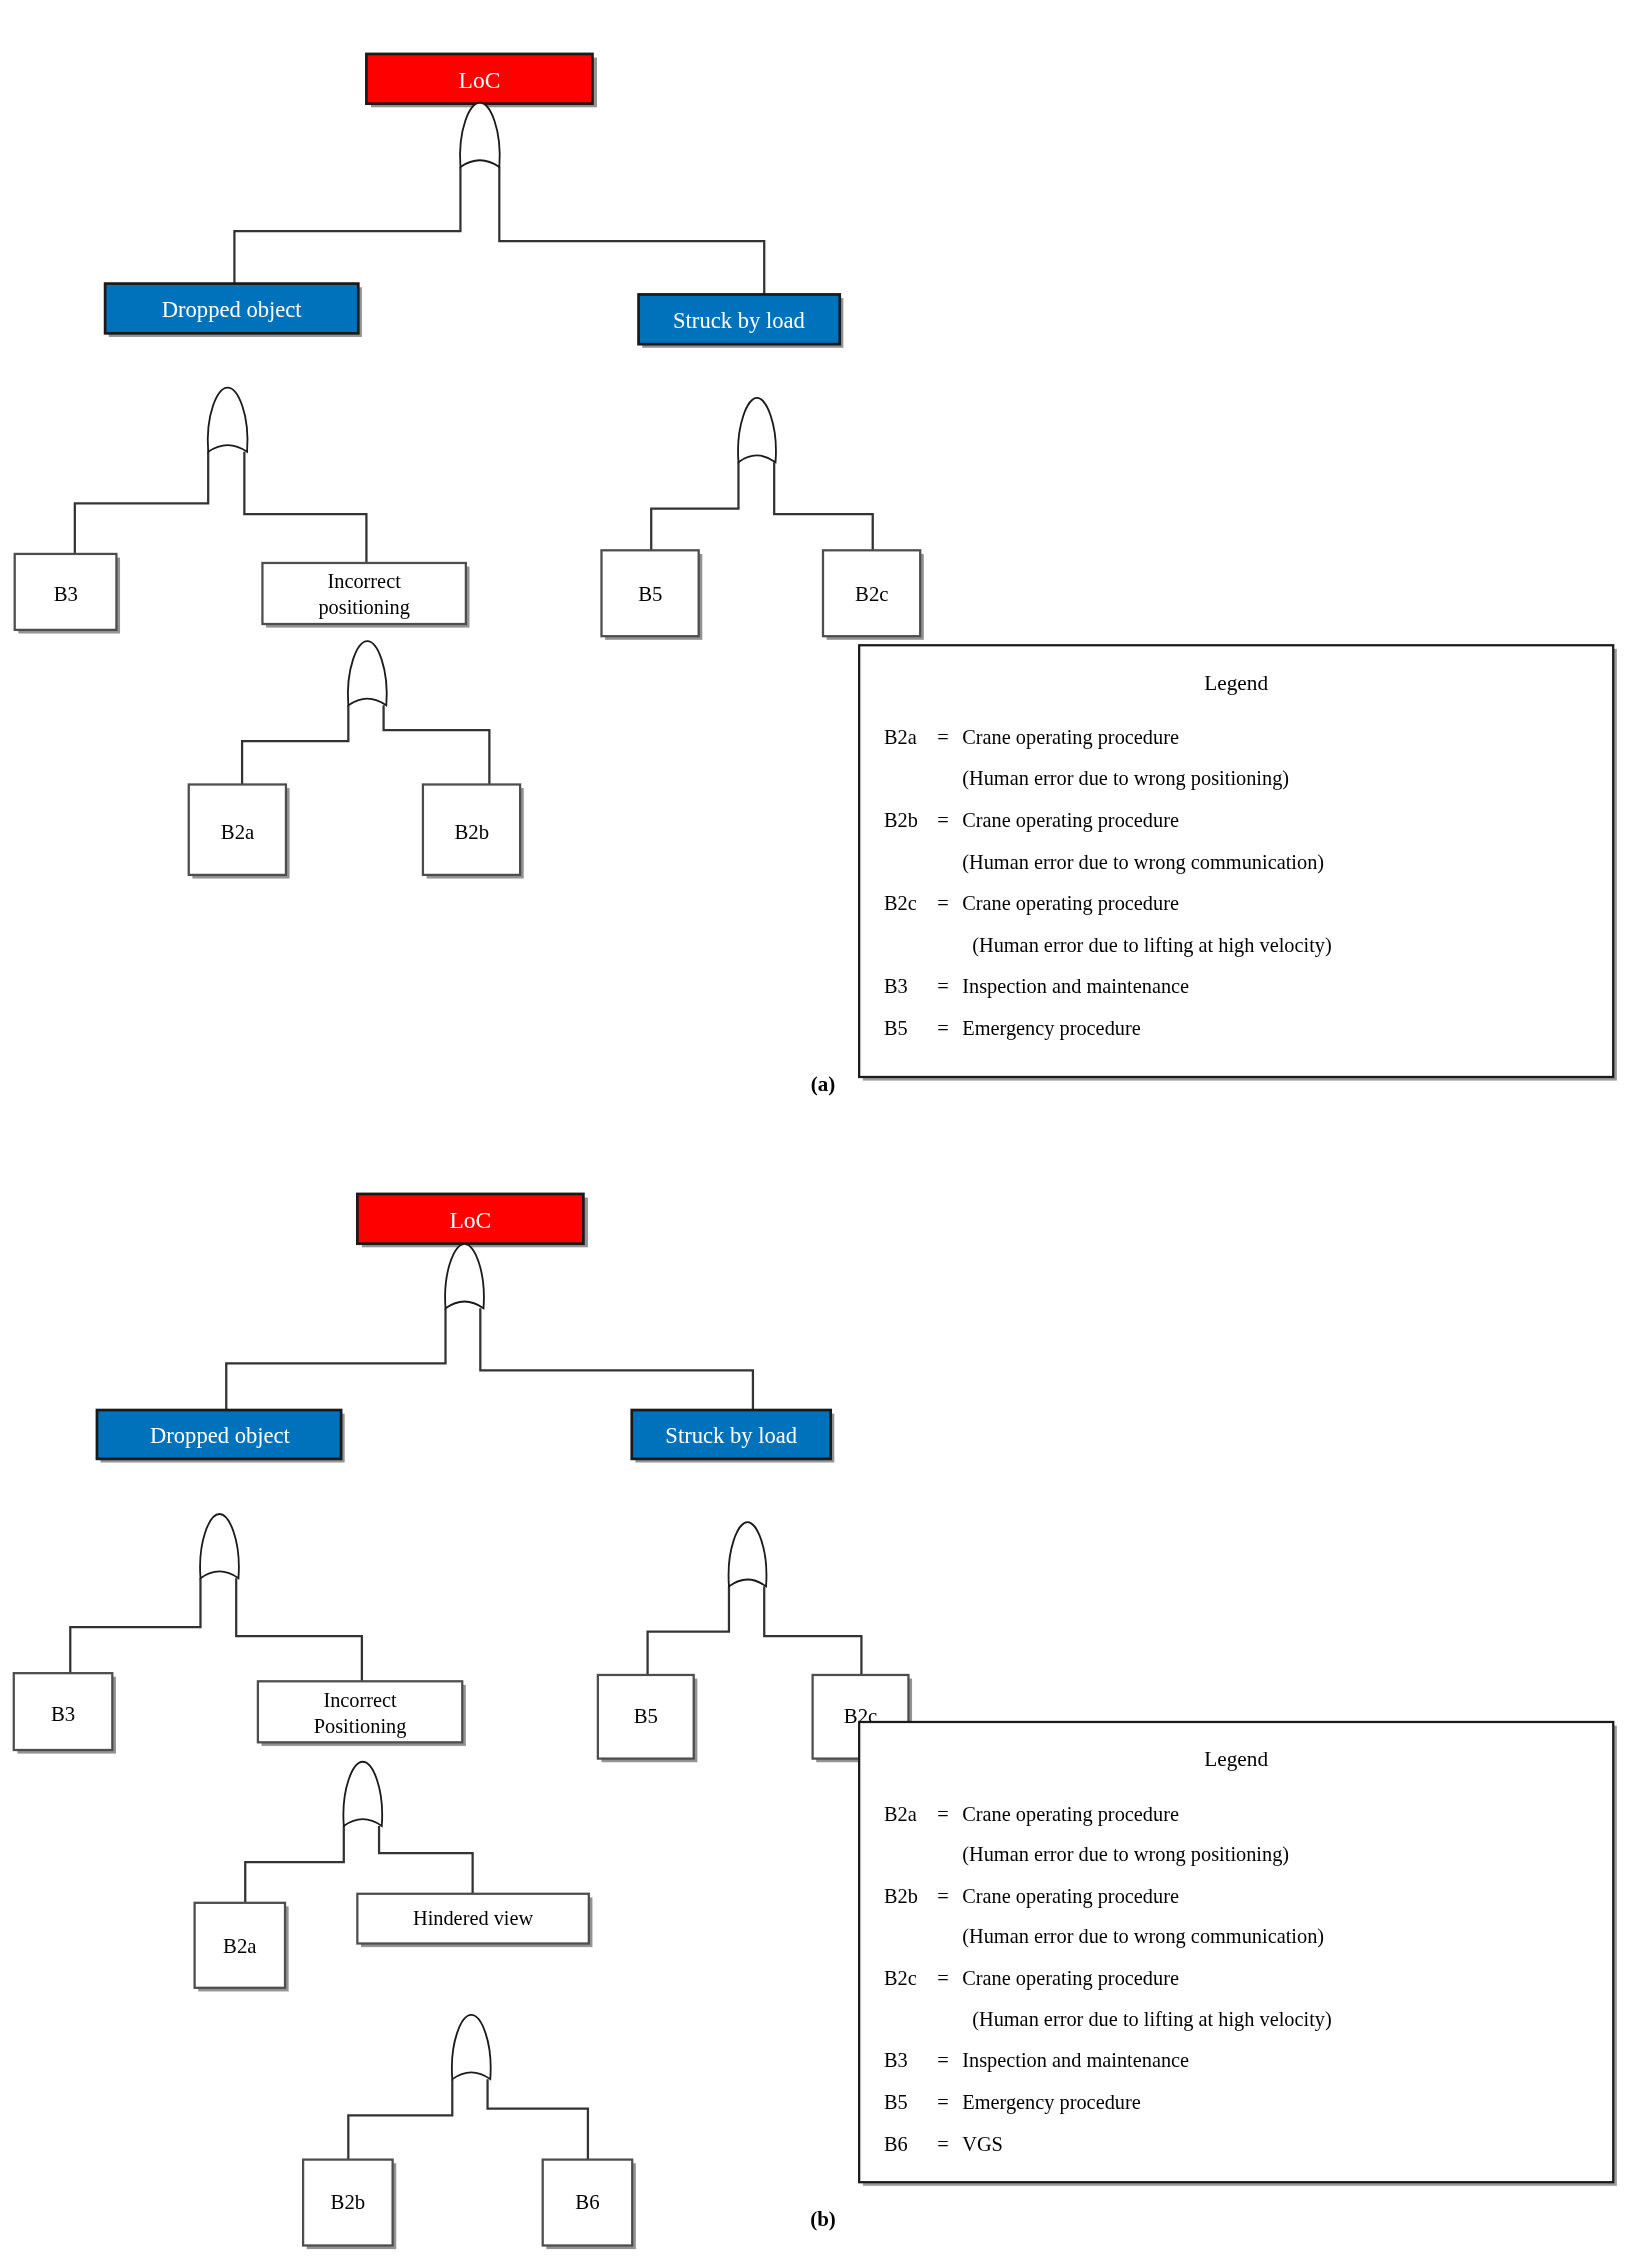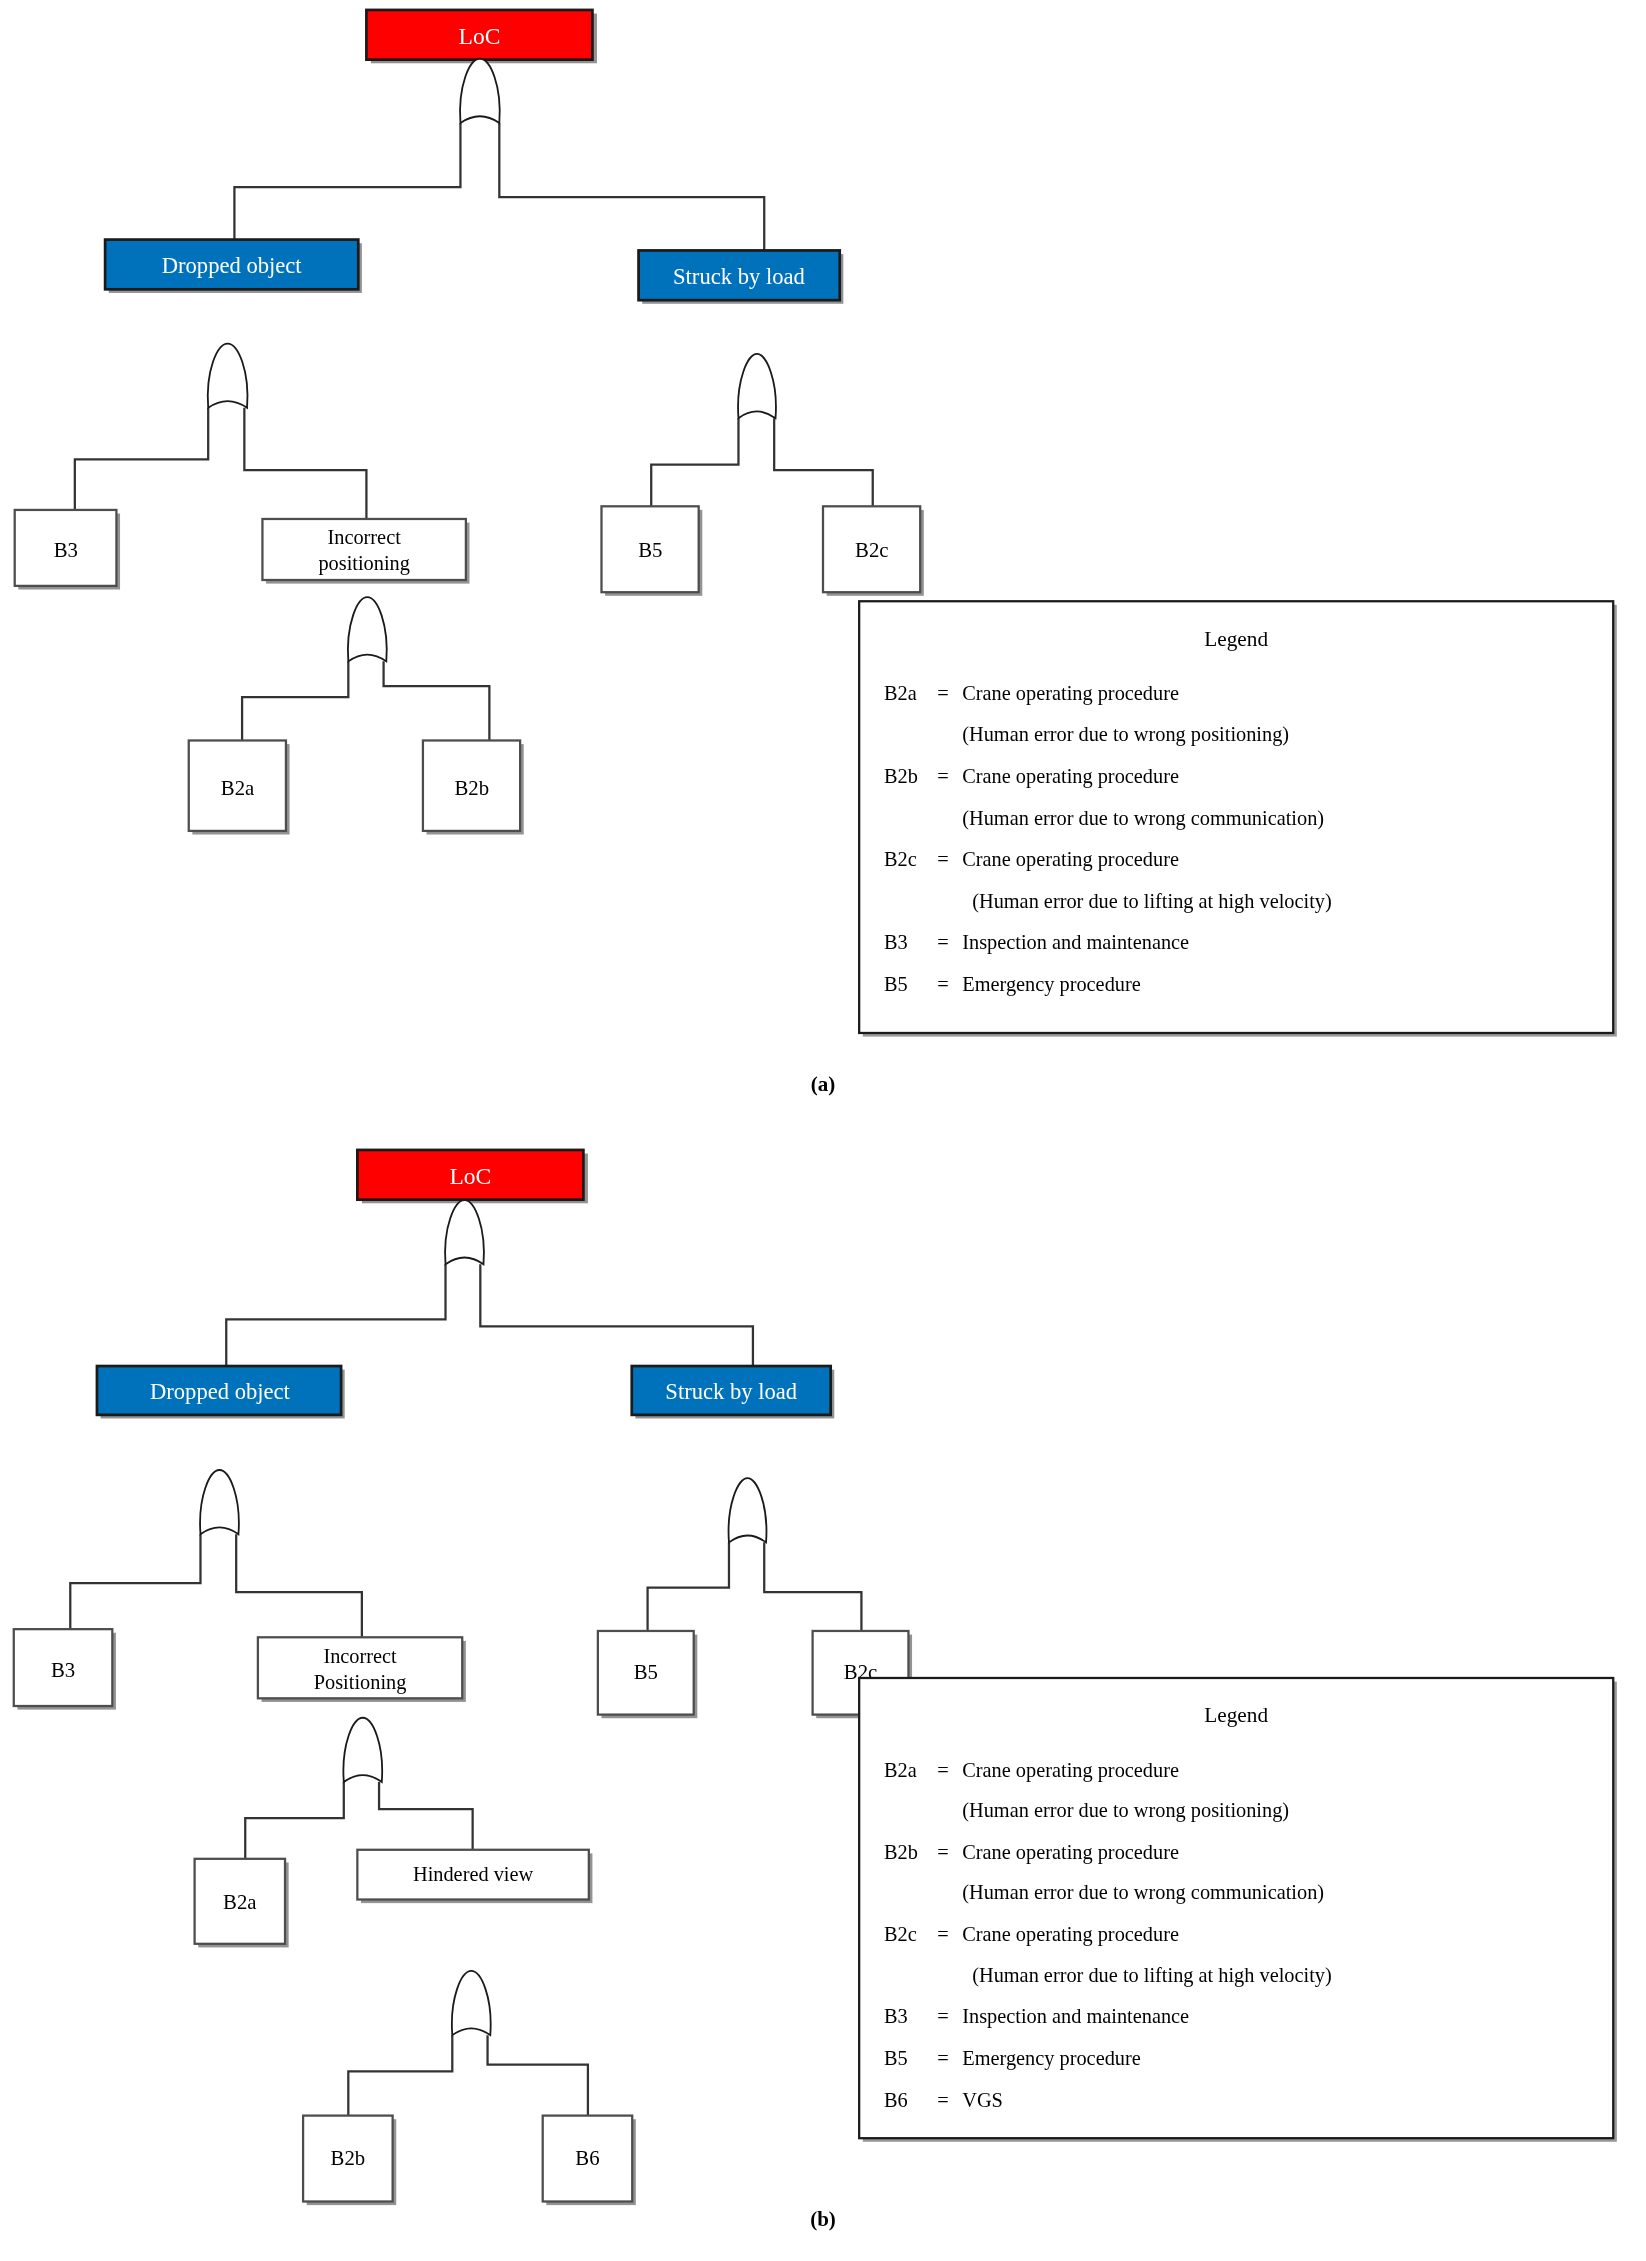--- a/index.html
+++ b/index.html
@@ -1,18 +1,18 @@
 <!DOCTYPE html>
 <html style="font-size:7.2px"><head>
 <meta charset="utf-8">
 <style>
   html,body{margin:0;padding:0;background:#ffffff;}
   body{width:1646px;height:2267px;font-family:"Liberation Serif",serif;color:#000;}
   .page{position:relative;width:1646px;height:2267px;overflow:hidden;}
-  .panel{position:absolute;left:0;width:1466px;}
+  .panel{position:absolute;left:0;width:1466px;margin-top:44px;}
   .caption{position:absolute;width:1646px;text-align:center;font-family:"Liberation Serif",serif;font-size:21px;color:#000;}
   .caption b{font-weight:bold;}
   svg{display:block;}
   .lbl{font-family:"Liberation Serif",serif;fill:#000;}
   .lbl-w{font-family:"Liberation Serif",serif;fill:#ffffff;}
   .legend-title{font-family:"Liberation Serif",serif;font-size:47px;fill:#000;}
   .legend-line{font-family:"Liberation Serif",serif;font-size:45px;fill:#000;}
 </style>
 </head>
 <body>

